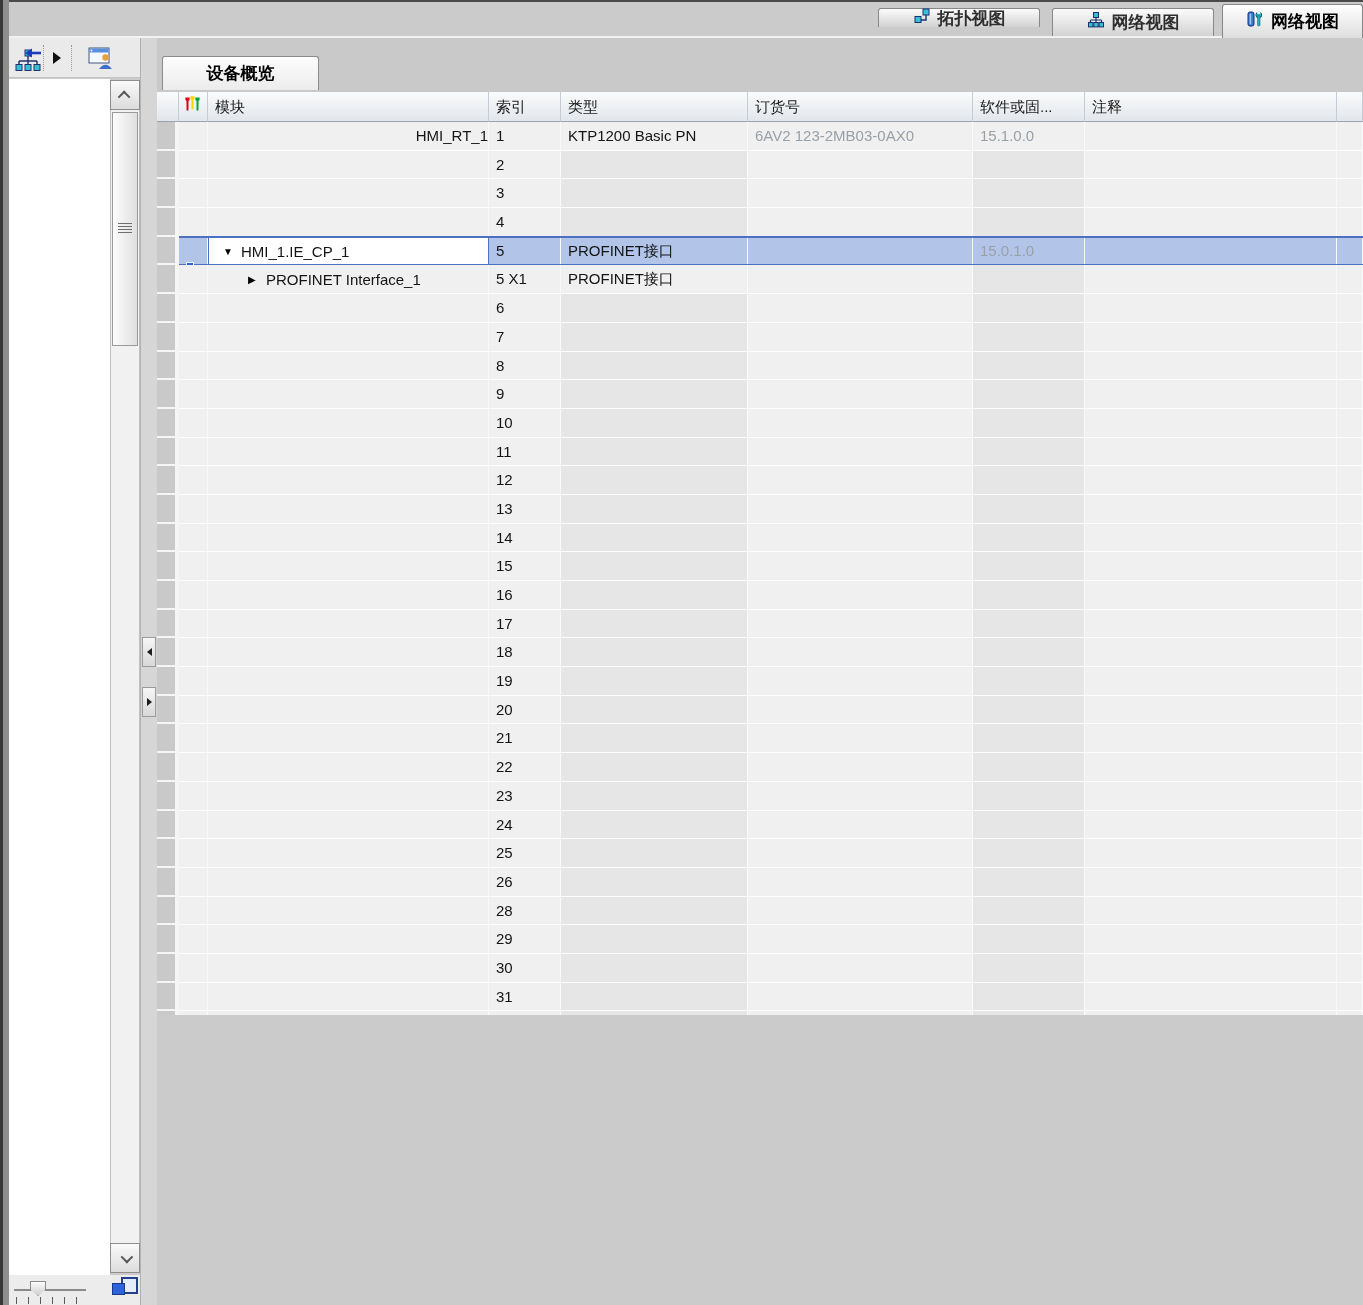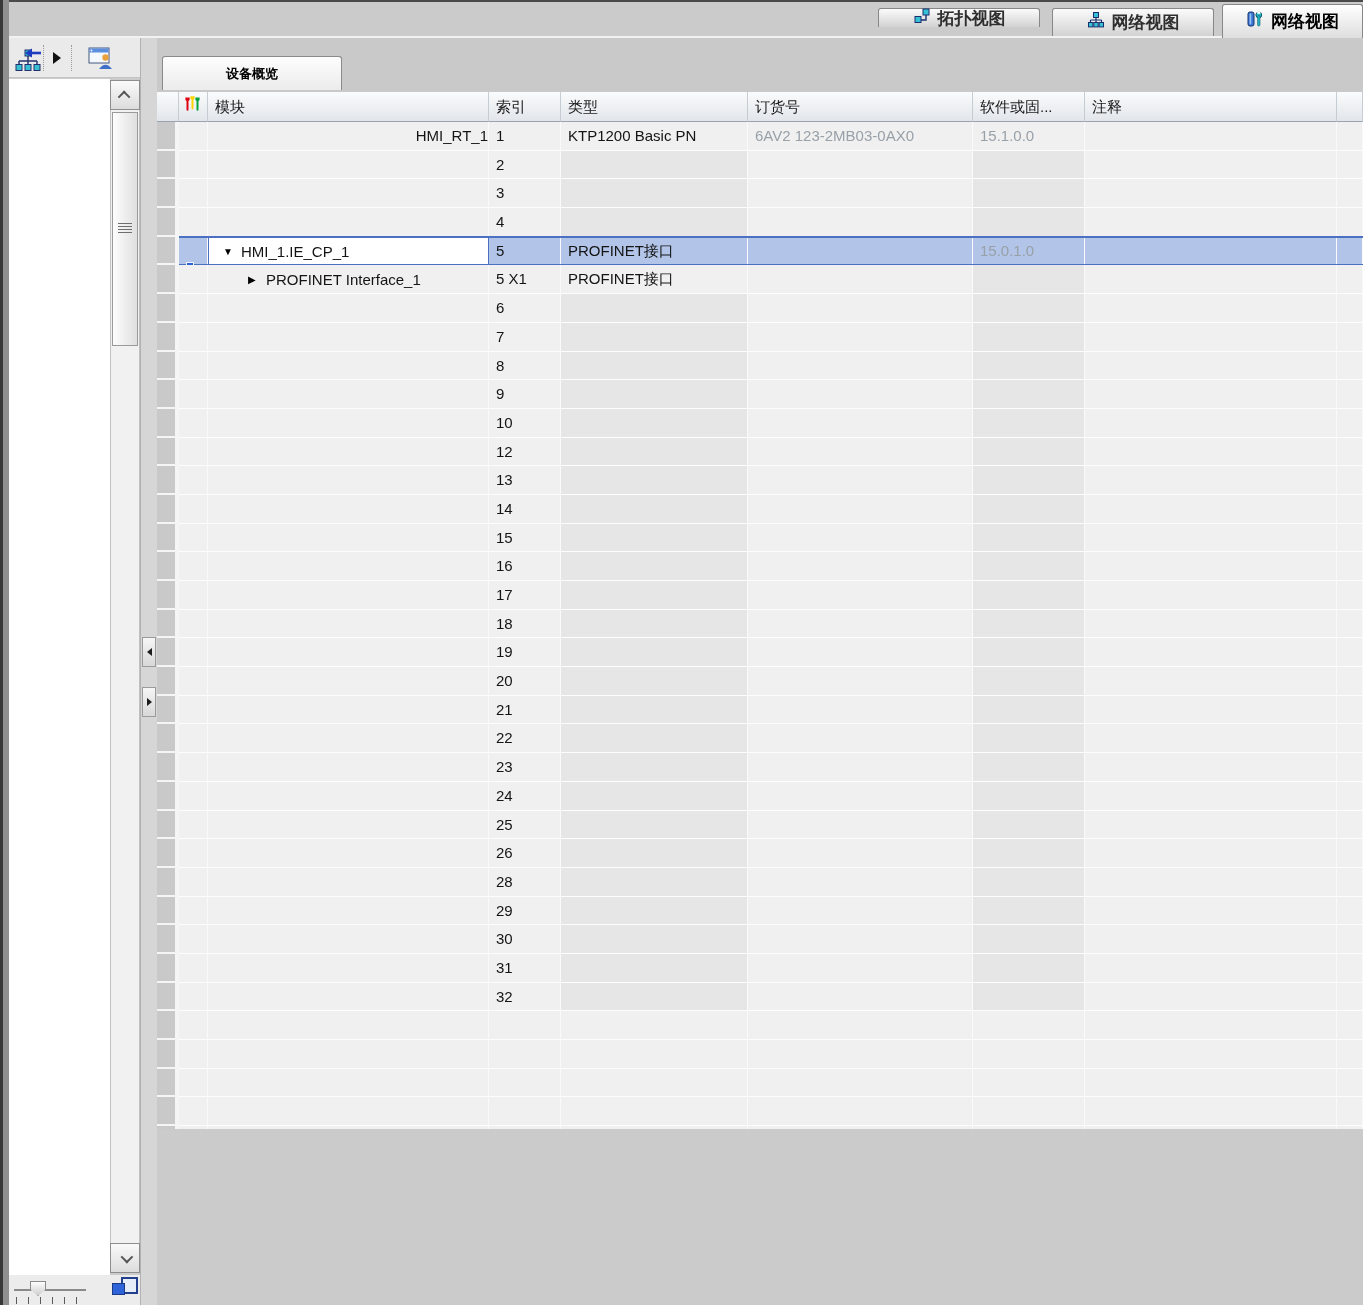--- a/index.html
+++ b/index.html
@@ -48,26 +48,26 @@
   .fit-front{ position:absolute; left:0; top:6px; width:13px; height:12px; background:#2e63d9; border:1px solid #1b3a86; }
 
   
   .splitter { left:140px; top:38px; width:17px; height:1267px; background:#d6d6d6; border-left:1px solid #b2b2b2; }
   .sp-btn { position:absolute; left:1px; width:14px; height:30px; background:linear-gradient(#f6f6f6,#d8d8d8); border:1px solid #9b9b9b; display:flex; align-items:center; justify-content:center; }
   .tri-l { width:0; height:0; border-top:4px solid transparent; border-bottom:4px solid transparent; border-right:5px solid #1c1c1c; }
   .tri-r { width:0; height:0; border-top:4px solid transparent; border-bottom:4px solid transparent; border-left:5px solid #1c1c1c; }
 
   
   .rp-strip { left:157px; top:38px; width:1206px; height:54px; background:#c9c9c9; }
-  .ov-tab { left:162px; top:56px; width:180px; height:34px; background:linear-gradient(#fdfdfd,#ececec);
+  .ov-tab { left:162px; top:56px; width:157px; height:34px; background:linear-gradient(#fdfdfd,#ececec);
             border:1px solid #8a8a8a; border-bottom:none; border-radius:3px 3px 0 0;
-            display:flex; align-items:center; justify-content:center; font-size:13px; font-weight:bold; color:#000; }
-
-  
-  .table-host { left:157px; top:92px; width:1206px; height:1037px; overflow:hidden; background:#3b82f6; }
+            display:flex; align-items:center; justify-content:center; font-size:17px; font-weight:bold; color:#000; }
+
+  
+  .table-host { left:157px; top:92px; width:1206px; height:923px; overflow:hidden; background:#3b82f6; }
   .grid-cols { display:grid; grid-template-columns:22px 29px 281px 72px 187px 225px 112px 252px 26px; }
   .thead { height:30px; }
   .thead .hc { background:linear-gradient(#fafbfc,#e2e6eb); border-right:1px solid #c6ccd4; border-bottom:1px solid #9aa2ae;
                font-size:15px; color:#1a1a1a; line-height:29px; padding-left:7px; white-space:nowrap; overflow:hidden; }
   .thead .hc.icon-c { padding:0; display:flex; align-items:center; justify-content:center; }
   .trow { height:28.7px; position:relative; }
   .trow .c { font-size:15px; color:#141414; line-height:27px; white-space:nowrap; overflow:hidden;
              background:#f0f0f0; border-right:1px solid #fafafa; border-bottom:1px solid #fdfdfd; }
   .trow .gut { background:#c9c9c9; border-right:4px solid #f5f5f5; border-bottom:2px solid #f5f5f5; }
   .trow .c.dim { background:#e6e6e6; }
@@ -355,20 +355,33 @@
     <div class="c fw dim"></div>
     <div class="c com"></div>
     <div class="c stub"></div>
   </div>
         <div class="trow grid-cols">
     <div class="c gut"></div>
     <div class="c wr"></div>
     <div class="c mod">
             <span class="mtext"></span>
           </div>
+    <div class="c idx">11</div>
+    <div class="c typ dim"></div>
+    <div class="c ord"></div>
+    <div class="c fw dim"></div>
+    <div class="c com"></div>
+    <div class="c stub"></div>
+  </div>
+        <div class="trow grid-cols">
+    <div class="c gut"></div>
+    <div class="c wr"></div>
+    <div class="c mod">
+            <span class="mtext"></span>
+          </div>
     <div class="c idx">12</div>
     <div class="c typ dim"></div>
     <div class="c ord"></div>
     <div class="c fw dim"></div>
     <div class="c com"></div>
     <div class="c stub"></div>
   </div>
         <div class="trow grid-cols">
     <div class="c gut"></div>
     <div class="c wr"></div>

